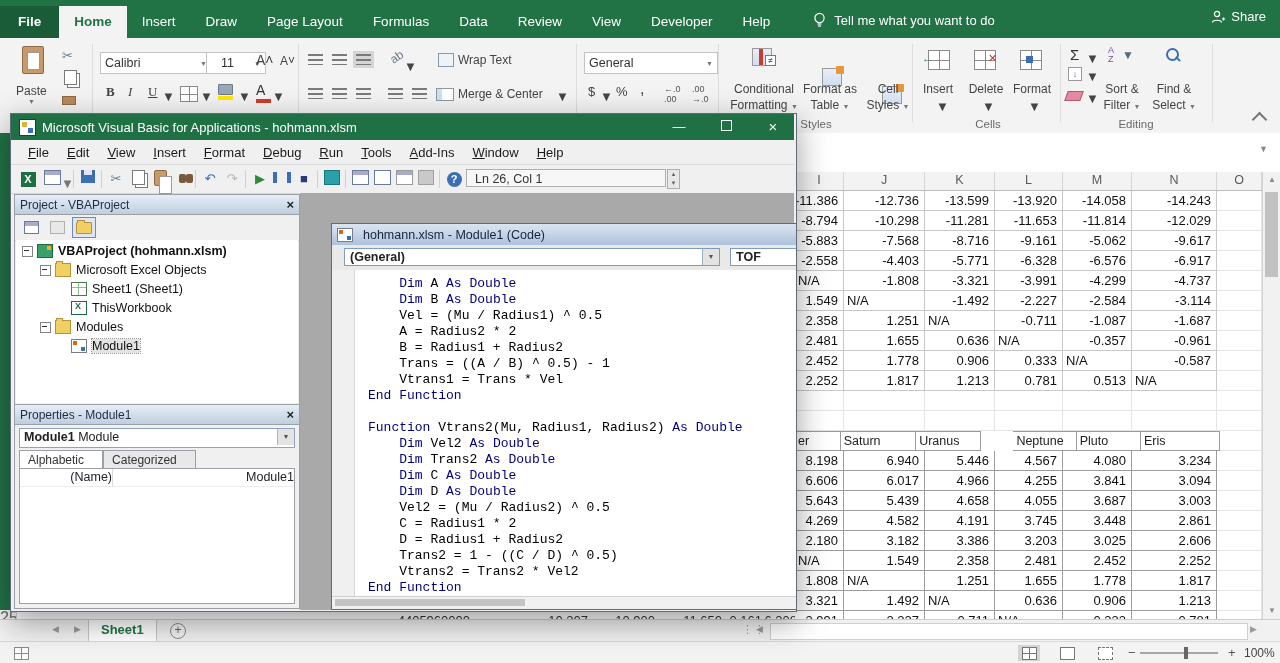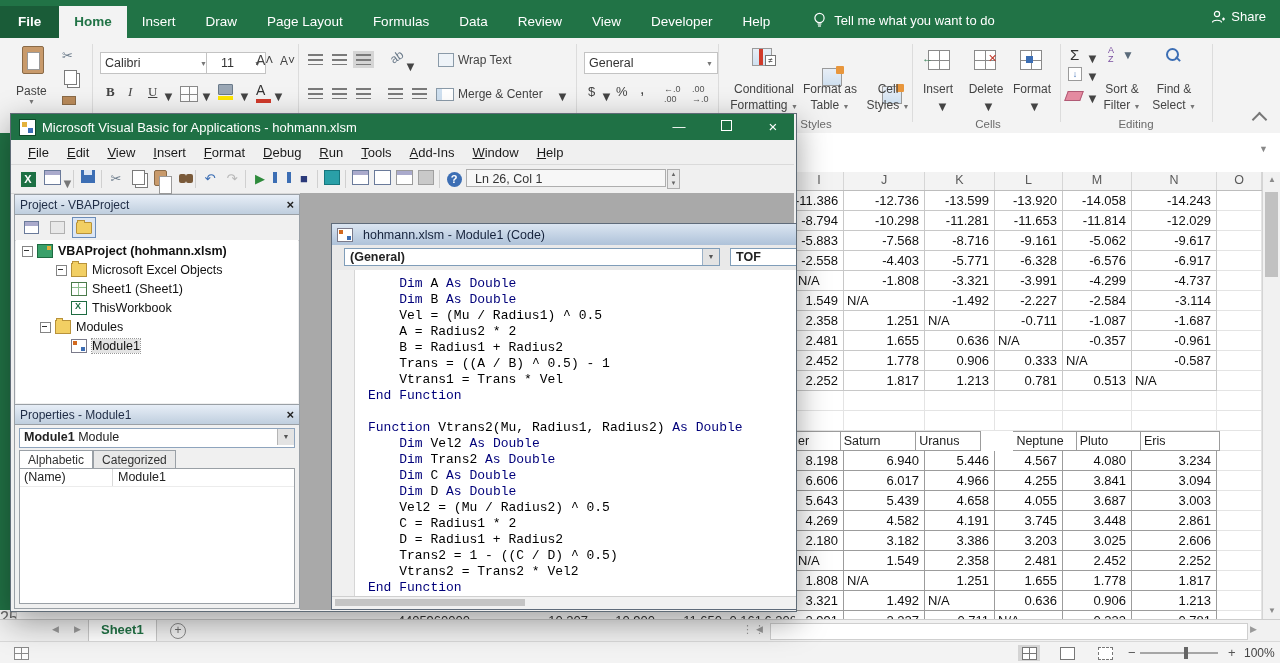--- a/index.html
+++ b/index.html
@@ -142,24 +142,24 @@
   .ticon-module:before{content:"";position:absolute;left:1px;top:1px;width:4px;height:4px;background:#d2691e;}
   .ticon-module:after{content:"";position:absolute;right:1px;bottom:1px;width:4px;height:4px;background:#3c6eb4;}
   .tlabel.bold{font-weight:bold;}
   .tlabel.selected{background:#e3e3e3;outline:1px dotted #999;}
   
   #prop-combo{position:absolute;left:4px;top:23px;right:4px;height:18px;background:#fff;border:1px solid #8ea4bd;
     font-size:12.5px;line-height:17px;padding-left:4px;}
   #prop-combo .db{position:absolute;right:0;top:0;width:16px;height:16px;background:#e3e3e3;border-left:1px solid #b5b5b5;
     text-align:center;font-size:7px;color:#555;line-height:16px;}
   .ptabs{position:absolute;left:4px;top:45px;height:18px;display:flex;font-size:12px;}
-  .ptab{padding:2px 8px 0 8px;border:1px solid #9aa0a6;border-bottom:none;background:#e8e8e8;color:#333;}
+  .ptab{padding:2px 18px 0 8px;border:1px solid #9aa0a6;border-bottom:none;background:#e8e8e8;color:#333;}
   .ptab.active{background:#fff;position:relative;top:0;}
   #prop-grid{position:absolute;left:4px;top:63px;right:4px;bottom:4px;background:#fff;border:1px solid #9aa0a6;}
-  .prow{display:flex;height:17px;border-bottom:1px solid #ececec;font-size:12.5px;}
+  .prow{display:flex;height:17px;border-bottom:1px solid #ececec;font-size:12.5px;text-align:right;}
   .prow .k{width:88px;border-right:1px solid #d9d9d9;padding-left:4px;line-height:16px;}
   .prow .v{flex:1;padding-left:5px;line-height:16px;}
   
   #mdi{position:absolute;left:289px;top:79px;width:494px;height:417px;background:#a9a9a9;}
   #codewin{position:absolute;left:320px;top:109px;width:478px;height:385px;background:#fff;border:1px solid #5f6b7a;}
   #code-title{position:absolute;left:0;top:0;right:0;height:21px;background:linear-gradient(180deg,#dbe5f1,#aec2d9);
     display:flex;align-items:center;border-bottom:1px solid #8fa3ba;}
   #code-title .t{font-size:12.5px;color:#16233c;margin-left:5px;}
   #code-combos{position:absolute;left:0;top:21px;right:0;height:25px;background:#e9e9e9;border-bottom:1px solid #c8c8c8;}
   .vcmb{position:absolute;top:3px;height:18px;background:#fff;border:1px solid #7f9db9;font-size:12.5px;
@@ -648,21 +648,21 @@
         <span class="ptb sel">
             <span class="ic-folder"></span>
           </span>
       </div>
       <div id="proj-tree">
           <div class="trow" style="padding-left: 6px; margin-top: 3px;">
             <span class="tog"></span>
             <span class="ticon ticon-vbaproject"></span>
             <span class="tlabel bold">VBAProject (hohmann.xlsm)</span>
           </div>
-          <div class="trow" style="padding-left: 40px; margin-top: 3px;">
+          <div class="trow" style="padding-left: 24px; margin-top: 3px;">
             <span class="tog"></span>
             <span class="ticon ticon-folder"></span>
             <span class="tlabel">Microsoft Excel Objects</span>
           </div>
           <div class="trow" style="padding-left: 42px; margin-top: 3px;">
             <span style="width: 13px; flex: 0 0 auto;"></span>
             <span class="ticon ticon-sheet"></span>
             <span class="tlabel">Sheet1 (Sheet1)</span>
           </div>
           <div class="trow" style="padding-left: 42px; margin-top: 3px;">

